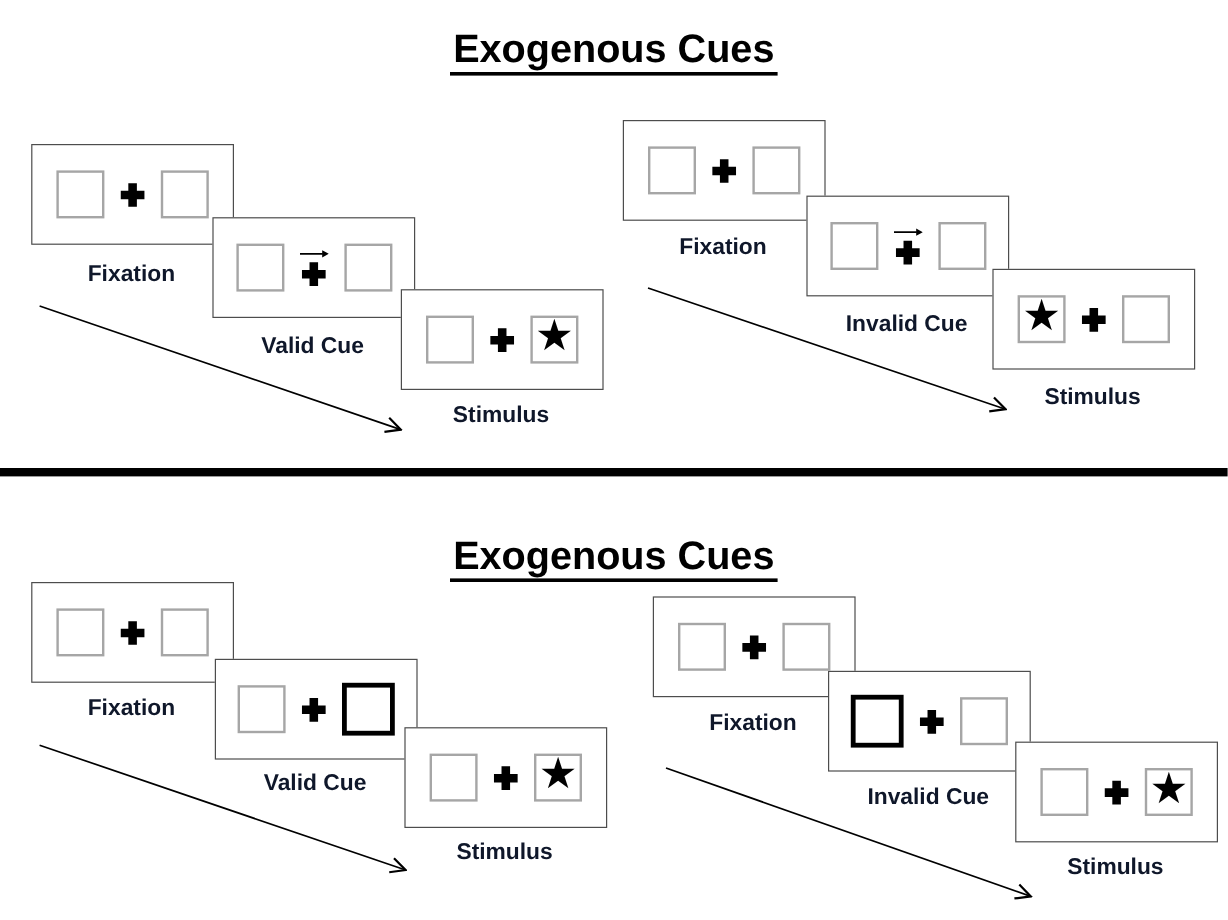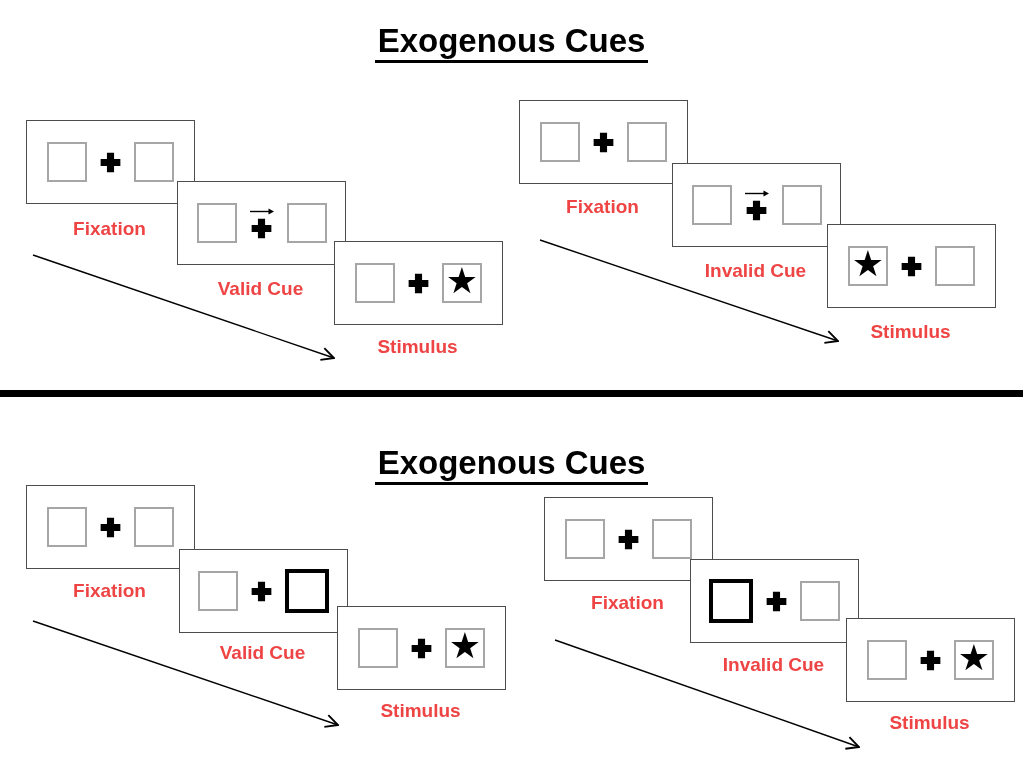--- a/index.html
+++ b/index.html
@@ -31,21 +31,21 @@
   .mid{display:flex;flex-direction:column;align-items:center;gap:3px;}
   .cue-arrow{display:block;}
   .plus{display:block;}
   .star{
     font-family:"DejaVu Sans",sans-serif;
     font-size:36px;line-height:36px;color:#000;
     transform:translateY(-2px);
   }
   .plabel{
     position:absolute;width:169px;text-align:center;
-    font-size:19px;font-weight:bold;color:#ef4444;line-height:21px;
+    font-size:19px;font-weight:bold;color:#0f172a;line-height:21px;
   }
   .tarrow{position:absolute;}
 </style>
 </head>
 <body>
 
 <div class="stage">
 
   <div class="title" style="top:23px;">
     <span class="u">Exogenous Cues</span>

